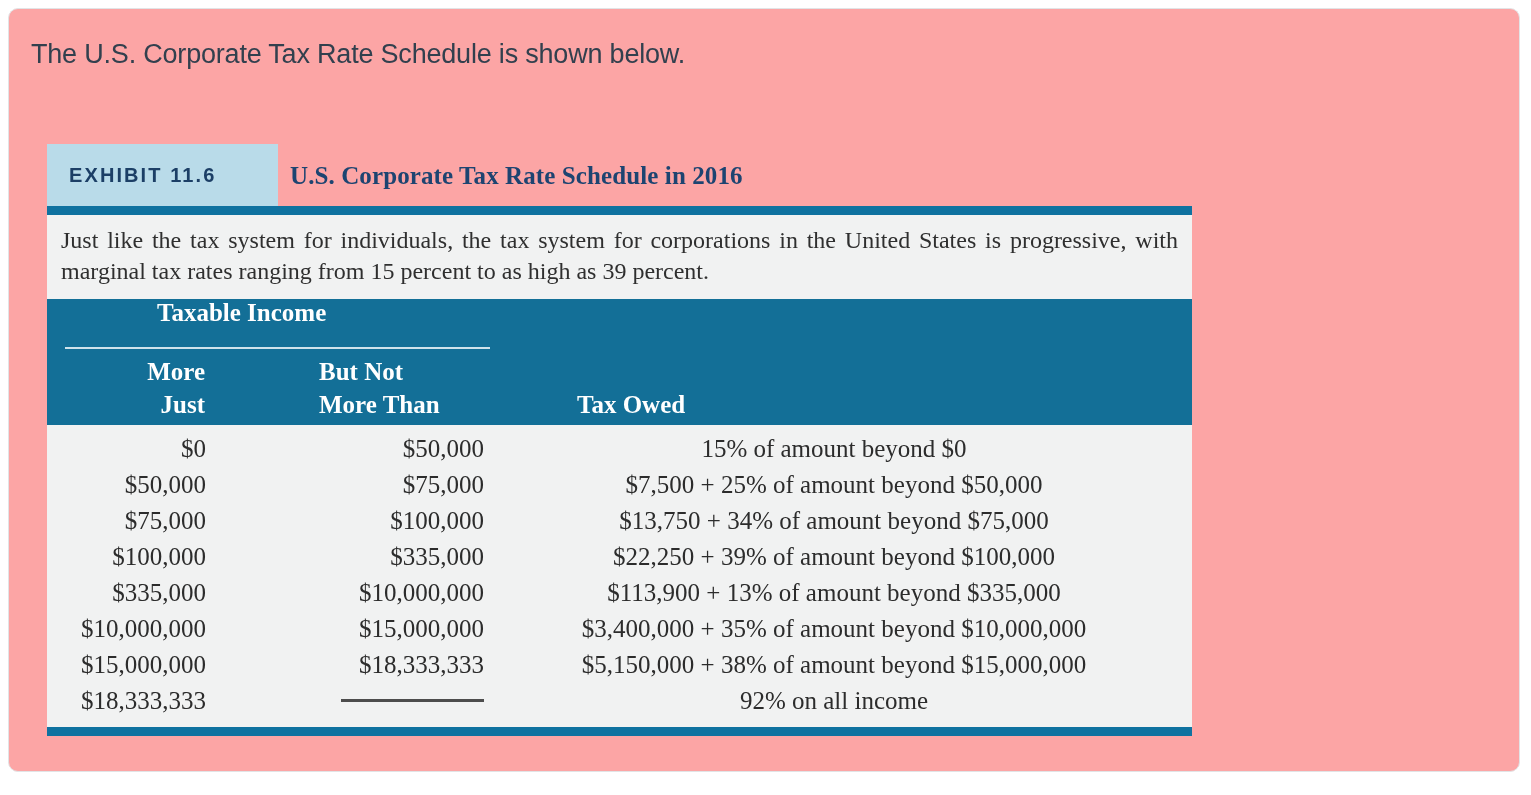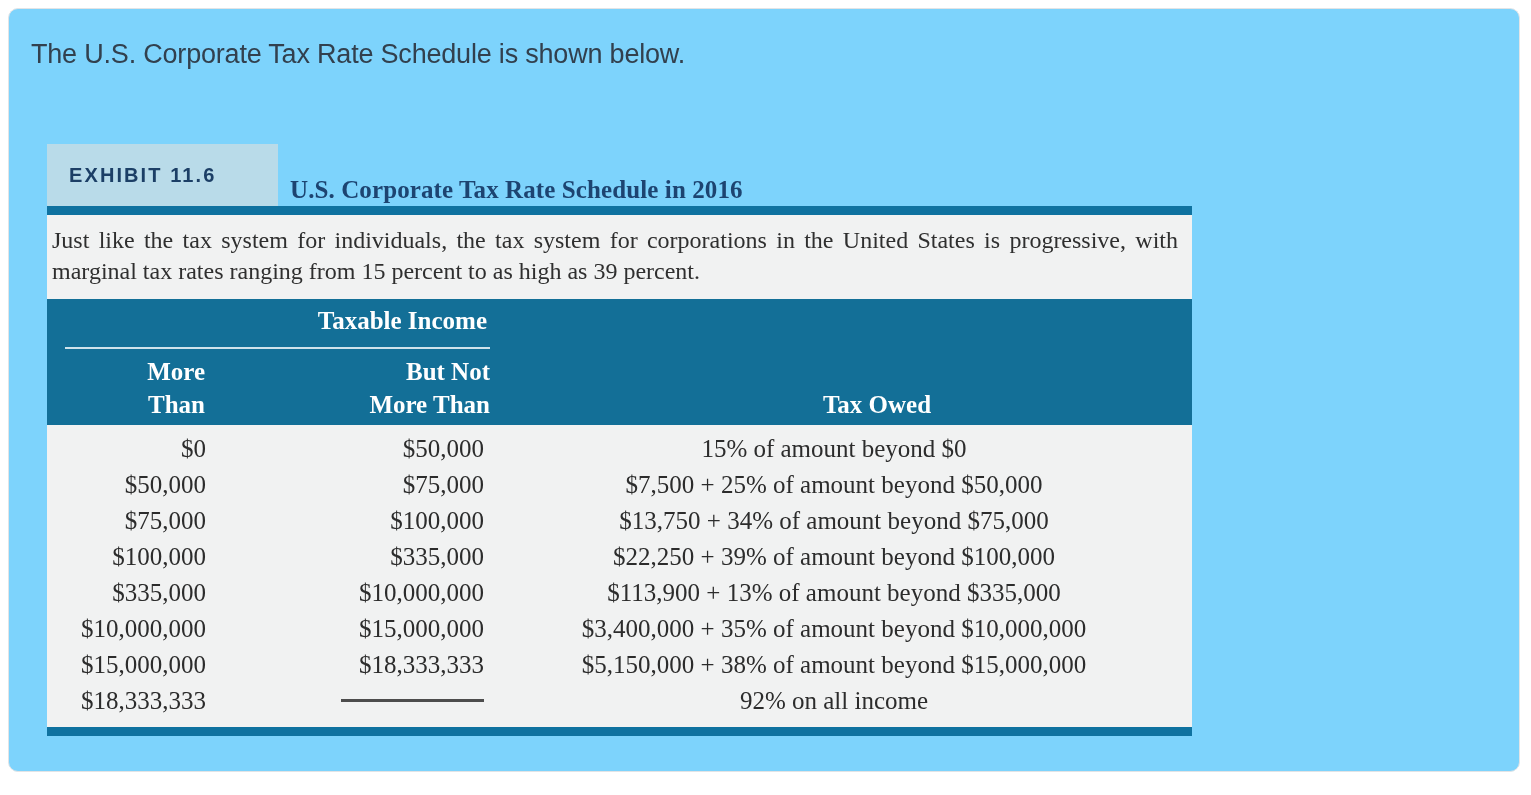--- a/index.html
+++ b/index.html
@@ -15,21 +15,21 @@
     position: relative;
   }
 
   
   #page-card {
     position: absolute;
     left: 8px;
     top: 8px;
     width: 1512px;
     height: 764px;
-    background: #7dd3fc;
+    background: #fca5a5;
     border: 1px solid #e2e4e6;
     border-radius: 10px;
     box-sizing: border-box;
     overflow: hidden;
   }
 
   
   #prompt {
     position: absolute;
     left: 22px;
@@ -72,21 +72,21 @@
     font-family: "Liberation Sans", sans-serif;
     font-weight: bold;
     font-size: 20px;
     letter-spacing: 2.1px;
     color: #1c3f66;
     white-space: nowrap;
   }
   #exhibit-title {
     position: absolute;
     left: 243px;
-    top: 32px;
+    top: 18px;
     font-family: "Liberation Serif", serif;
     font-weight: bold;
     font-size: 25px;
     color: #1d4471;
     white-space: nowrap;
     letter-spacing: 0.1px;
   }
 
   
   .rule-blue-top {
@@ -96,21 +96,21 @@
   }
   .rule-blue-bottom {
     height: 9px;
     background: #0f72a0;
     width: 1145px;
   }
 
   
   #exhibit-desc {
     background: #f1f2f2;
-    padding: 10px 14px 12px 5px;
+    padding: 10px 14px 12px 14px;
     box-sizing: border-box;
     width: 1145px;
   }
   #exhibit-desc p {
     margin: 0;
     font-family: "Liberation Serif", serif;
     font-size: 24px;
     line-height: 31px;
     color: #2f2f2f;
     text-align: justify;
@@ -122,23 +122,23 @@
   #table-head {
     width: 1145px;
     height: 126px;
     background: #136f97;
     position: relative;
     box-sizing: border-box;
   }
   #head-group-label {
     position: absolute;
     left: 110px;
-    top: 8px;
+    top: 0;
     width: 330px;
-    text-align: right;
+    text-align: left;
     font-family: "Liberation Serif", serif;
     font-weight: bold;
     font-size: 25px;
     color: #ffffff;
   }
   #head-group-underline {
     position: absolute;
     left: 18px;
     top: 48px;
     width: 425px;
@@ -155,33 +155,33 @@
     font-weight: bold;
     font-size: 25px;
     line-height: 33px;
     color: #ffffff;
   }
   #head-col-butnot {
     position: absolute;
     left: 272px;
     top: 56px;
     width: 171px;
-    text-align: right;
+    text-align: left;
     font-family: "Liberation Serif", serif;
     font-weight: bold;
     font-size: 25px;
     line-height: 33px;
     color: #ffffff;
   }
   #head-col-taxowed {
     position: absolute;
     left: 530px;
     top: 89px;
     width: 600px;
-    text-align: center;
+    text-align: left;
     font-family: "Liberation Serif", serif;
     font-weight: bold;
     font-size: 25px;
     line-height: 33px;
     color: #ffffff;
   }
 
   
   #table-body {
     width: 1145px;
@@ -246,21 +246,21 @@
 
     <div id="exhibit-desc">
       <p>Just like the tax system for individuals, the tax system for corporations in the United States is progressive, with marginal tax rates ranging from 15 percent to as high as 39 percent.</p>
     </div>
 
     <div id="table-head">
       <div id="head-group-label">Taxable Income</div>
       <div id="head-group-underline"></div>
       <div id="head-col-more">
         <div>More</div>
-        <div>Than</div>
+        <div>Just</div>
       </div>
       <div id="head-col-butnot">
         <div>But Not</div>
         <div>More Than</div>
       </div>
       <div id="head-col-taxowed">Tax Owed</div>
     </div>
 
     <div id="table-body">
 

